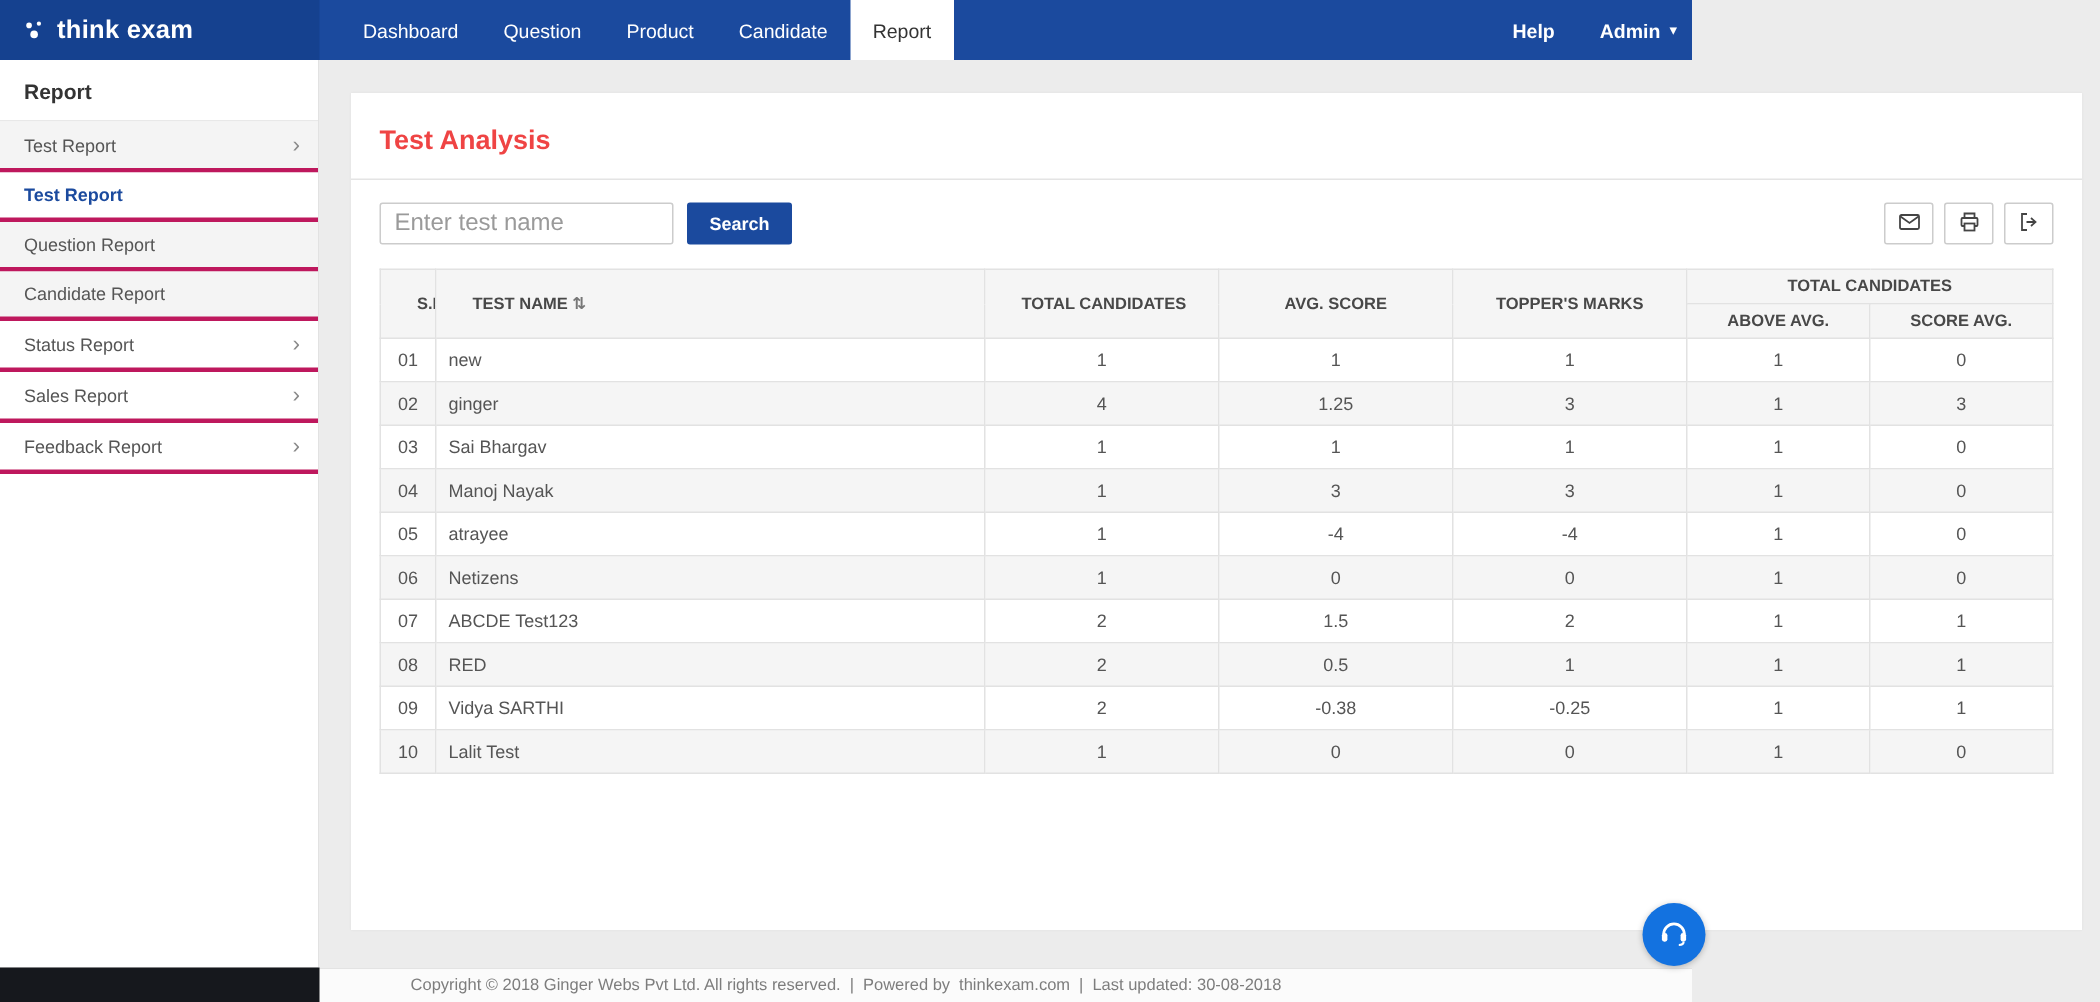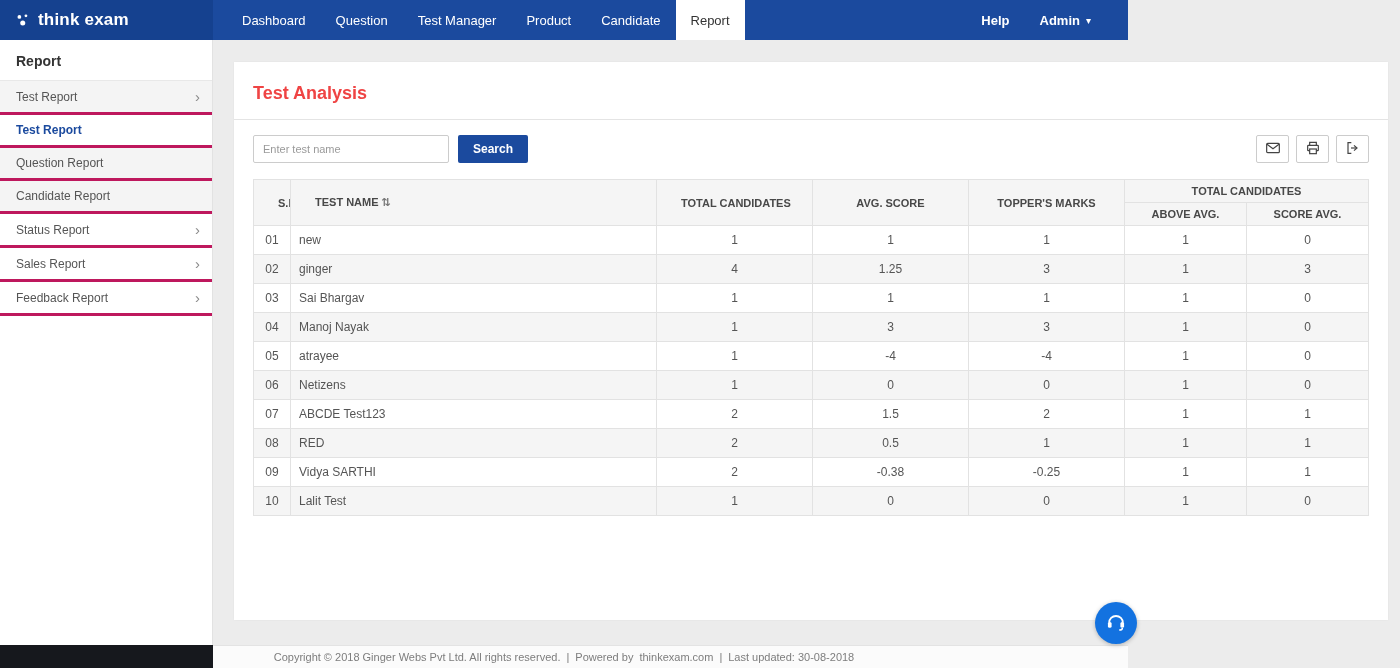--- a/index.html
+++ b/index.html
@@ -11,41 +11,41 @@
   }
   .app { position: relative; display: flex; flex-direction: column; width: 1128px; height: 668px; }
 
   
   .navbar { flex: 0 0 40px; height: 40px; background: #1b4a9e; display: flex; align-items: stretch; color: #fff; }
   .brand { width: 213px; flex: 0 0 213px; background: #15418f; display: flex; align-items: center; gap: 7px; padding-left: 16px; font-size: 17px; font-weight: bold; letter-spacing: .2px; cursor: pointer; }
   .brand-icon { display: flex; align-items: center; }
   .nav-items { display: flex; align-items: stretch; margin-left: 14px; }
   .nav-item { display: flex; align-items: center; padding: 0 15px; font-size: 13px; color: #fff; cursor: pointer; white-space: nowrap; }
   .nav-item.active { background: #fff; color: #333; }
-  .nav-right { margin-left: auto; display: flex; align-items: center; gap: 30px; padding-right: 37px; font-size: 13px; }
+  .nav-right { margin-left: auto; display: flex; align-items: center; gap: 30px; padding-right: 10px; font-size: 13px; }
   .nav-right-item { display: flex; align-items: center; gap: 6px; cursor: pointer; font-weight: bold; }
   .caret { font-size: 10px; }
 
   
   .body { flex: 1 1 auto; display: flex; min-height: 0; }
 
   .sidebar { width: 213px; flex: 0 0 213px; background: #fff; border-right: 1px solid #e2e2e2; }
   .sidebar-heading { font-size: 14px; font-weight: bold; color: #333; padding: 13px 16px 11px; border-bottom: 1px solid #e8e8e8; }
   .side-item { display: flex; align-items: center; justify-content: space-between; padding: 8px 12px 8px 16px; font-size: 12px; color: #555; border-bottom: 3px solid #be185d; cursor: pointer; min-height: 29px; }
   .side-item.shaded { background: #f4f4f4; }
   .side-item.active { background: #fff; color: #1b4a9e; font-weight: bold; }
   .chevron { color: #8a8a8a; font-size: 15px; line-height: 1; }
 
   .main { flex: 1 1 auto; background: #ececec; padding: 22px 14px 0 21px; }
   .card { background: #fff; height: 558px; padding: 0 19px; box-shadow: 0 0 2px rgba(0,0,0,.05); }
   .page-title { margin: 0; padding: 21px 0 15px; font-size: 18px; font-weight: 700; color: #ef4444; }
   .title-divider { border-top: 1px solid #e4e4e4; margin: 0 -19px; }
 
   .toolbar { display: flex; align-items: center; margin: 15px 0 16px; }
-  .search-input { width: 196px; height: 28px; border: 1px solid #ccc; border-radius: 2px; padding: 0 9px; font-size: 11px; color: #555; outline: none; font-family: inherit; }
+  .search-input { width: 196px; height: 28px; border: 1px solid #ccc; border-radius: 2px; padding: 0 9px; font-size: 16px; color: #555; outline: none; font-family: inherit; }
   .search-input::placeholder { color: #9a9a9a; }
   .search-btn { height: 28px; margin-left: 9px; background: #1b4a9e; color: #ffffff; border: none; border-radius: 2px; padding: 0 15px; font-size: 12px; font-weight: bold; cursor: pointer; font-family: inherit; }
   .toolbar-spacer { flex: 1; }
   .icon-btn { width: 33px; height: 28px; background: #fff; border: 1px solid #ccc; border-radius: 2px; margin-left: 7px; display: flex; align-items: center; justify-content: center; cursor: pointer; padding: 0; }
 
   
   table { width: 100%; border-collapse: collapse; table-layout: fixed; }
   th, td { border: 1px solid #e2e2e2; padding: 7px 8px; text-align: center; overflow: hidden; white-space: nowrap; }
   th { background: #f5f5f5; font-size: 11px; color: #484848; font-weight: bold; padding: 5px 24px; }
   td { font-size: 12px; color: #555; }
@@ -74,21 +74,20 @@
           <circle cx="3.6" cy="4.2" r="2"></circle>
             <circle cx="10.6" cy="3" r="1.5"></circle>
             <circle cx="7.2" cy="10.6" r="2.7"></circle>
         </svg>
       </span>
       <span>think exam</span>
     </div>
     <nav class="nav-items">
       <a class="nav-item">Dashboard</a>
       <a class="nav-item">Question</a>
-      <a class="nav-item">Test Manager</a>
       <a class="nav-item">Product</a>
       <a class="nav-item">Candidate</a>
       <a class="nav-item active">Report</a>
     </nav>
     <div class="nav-right">
       <a class="nav-right-item">Help</a>
       <div class="nav-right-item">
         <span>Admin</span>
         <span class="caret">▾</span>
       </div>

